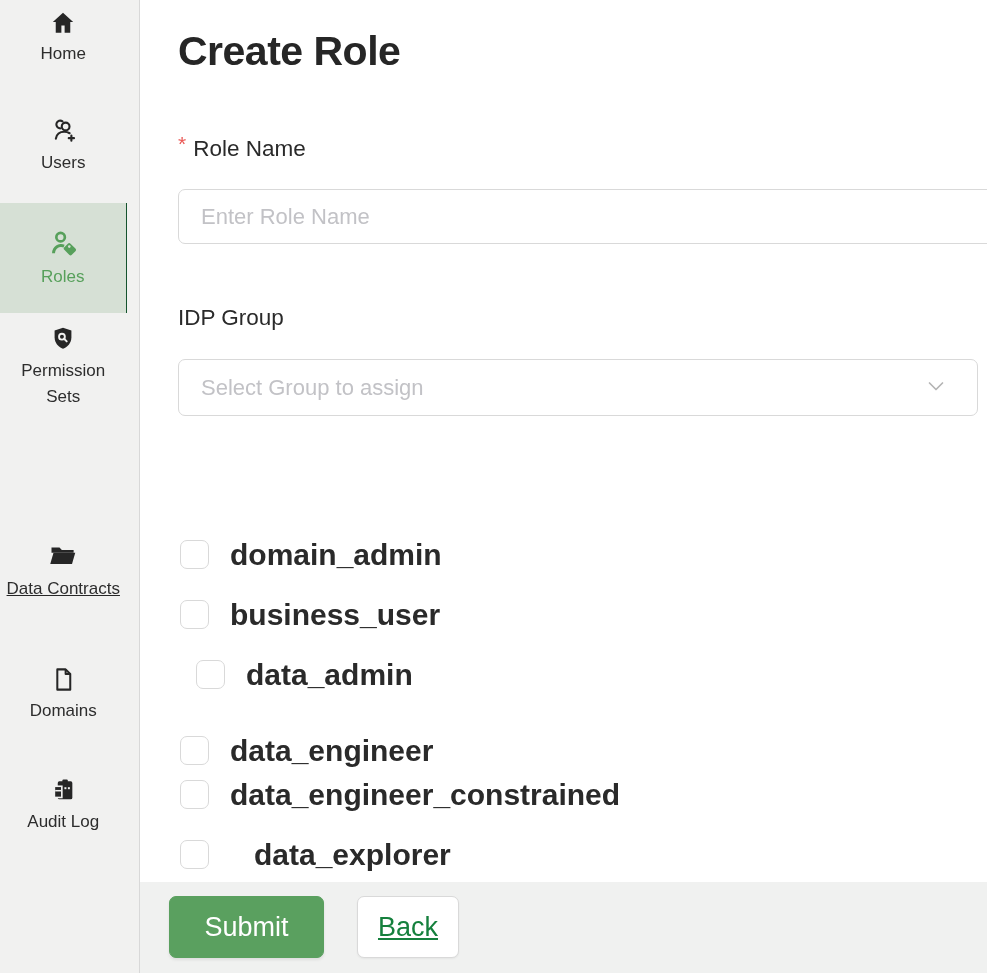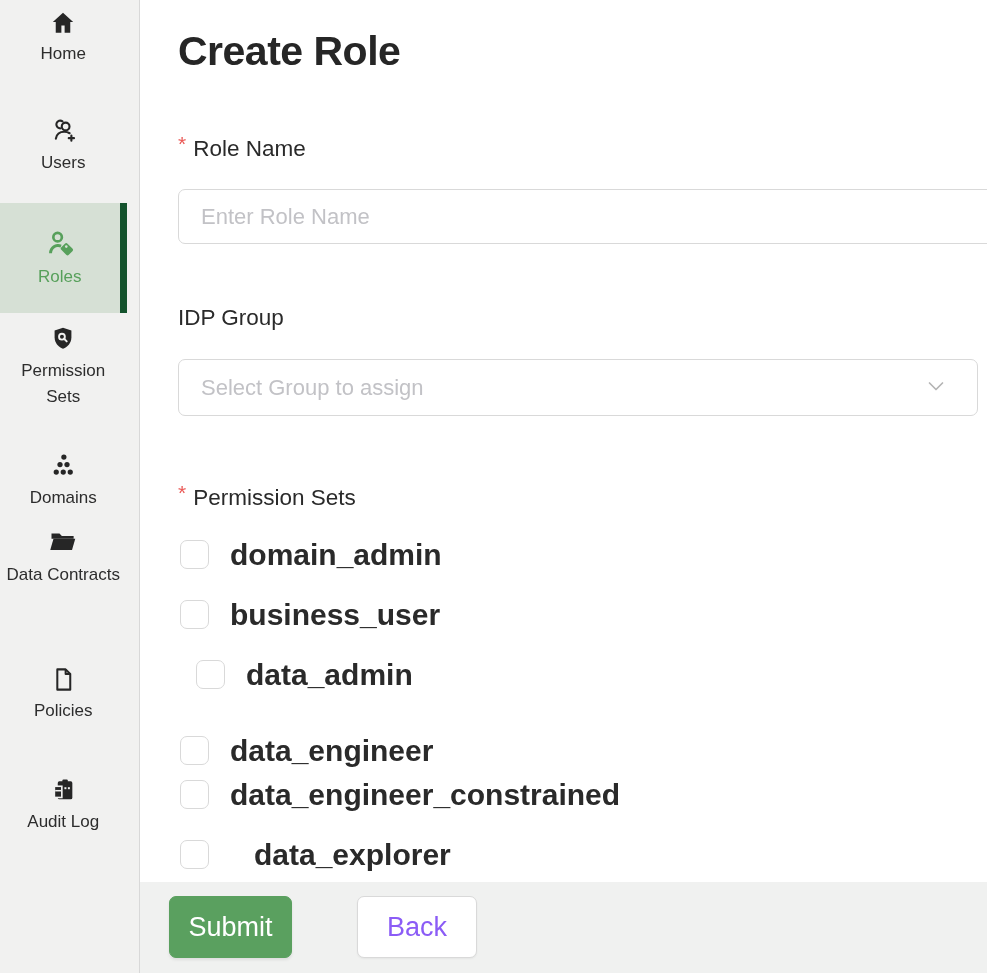--- a/index.html
+++ b/index.html
@@ -39,31 +39,31 @@
   }
   .nav-item .nav-label {
     font-size: 17px;
     color: #2d2d2d;
     line-height: 1.5;
     width: 118px;
   }
   .nav-item svg { display: block; }
   .nav-item.active {
     background: #d6e0d5;
-    border-right: 7px solid #14532d;
+    border-right: 1px solid #14532d;
     justify-content: center;
   }
   .nav-item.active .nav-label { color: #57a05b; }
 
   .ni-home { top: 10px; }
   .ni-users { top: 115px; }
   .ni-roles { top: 203px; height: 110px; }
   .ni-permission-sets { top: 325px; }
   .ni-domains { top: 450px; }
-  .ni-data-contracts { top: 527px; }
+  .ni-data-contracts { top: 541px; text-decoration: underline; }
   .ni-policies { top: 666px; }
   .ni-audit-log { top: 776px; }
 
   
   .main { position: absolute; left: 128px; top: 0; right: 0; bottom: 0; background: #ffffff; border-radius: 28px; }
   .page-title {
     position: absolute;
     left: 50px; top: 28px;
     font-size: 41px;
     font-weight: 700;
@@ -158,33 +158,34 @@
     position: absolute;
     top: 14px;
     height: 62px;
     border-radius: 7px;
     font-family: "Liberation Sans", sans-serif;
     font-size: 27px;
     cursor: pointer;
   }
   .btn-submit {
     left: 41px;
-    width: 123px;
+    width: 155px;
     background: #5aa05f;
     border: 1px solid #5aa05f;
     color: #ffffff;
     box-shadow: 0 2px 3px rgba(0,0,0,0.08);
   }
   .btn-back {
     left: 229px;
-    width: 120px;
+    width: 102px;
     background: #ffffff;
     border: 1.5px solid #d9d9d9;
-    color: #8b5cf6;
+    color: #15803d;
     box-shadow: 0 1px 2px rgba(0,0,0,0.05);
+    text-decoration: underline;
   }
 </style>
 </head>
 <body>
 
 <div class="screen">
 
   <nav class="sidebar">
 
     <div class="nav-item ni-home">
@@ -226,52 +227,39 @@
       <span>
         <svg width="28" height="28" viewBox="0 0 24 24">
           <path fill="#262626" d="M12 2.4 4.8 4.8v5.6c0 4.8 3.1 8.2 7.2 10 4.1-1.8 7.2-5.2 7.2-10V4.8z"></path>
           <circle cx="11.1" cy="10" r="2.5" fill="none" stroke="#f1f1f0" stroke-width="1.6"></circle>
           <path d="m12.9 11.8 2.3 2.3" stroke="#f1f1f0" stroke-width="1.6" stroke-linecap="round"></path>
         </svg>
       </span>
       <span class="nav-label">Permission Sets</span>
     </div>
 
-    <div class="nav-item ni-domains">
-      <span>
-        <svg width="30" height="30" viewBox="0 0 24 24" fill="#262626">
-          <circle cx="12.7" cy="5.6" r="2.1"></circle>
-          <circle cx="9.6" cy="11.6" r="2.1"></circle>
-            <circle cx="15.2" cy="11.6" r="2.1"></circle>
-          <circle cx="6.6" cy="17.6" r="2.1"></circle>
-            <circle cx="12.2" cy="17.6" r="2.1"></circle>
-            <circle cx="17.8" cy="17.6" r="2.1"></circle>
-        </svg>
-      </span>
-      <span class="nav-label">Domains</span>
-    </div>
 
     <div class="nav-item ni-data-contracts">
       <span>
         <svg width="30" height="30" viewBox="0 0 24 24" fill="#262626">
           <path d="M2.8 5.2h6.4l1.9 1.9h9.4v2.3H2.8z"></path>
           <path d="M4.4 9.4h17.4l-2.6 8.9H1.8z"></path>
         </svg>
       </span>
       <span class="nav-label">Data Contracts</span>
     </div>
 
     <div class="nav-item ni-policies">
       <span>
         <svg width="27" height="27" viewBox="0 0 24 24" fill="none" stroke="#262626" stroke-width="1.8" stroke-linejoin="round">
           <path d="M6.5 3h7.4l4.1 4.1V21H6.5z"></path>
           <path d="M13.9 3v4.1H18"></path>
         </svg>
       </span>
-      <span class="nav-label">Policies</span>
+      <span class="nav-label">Domains</span>
     </div>
 
     <div class="nav-item ni-audit-log">
       <span>
         <svg width="28" height="28" viewBox="0 0 24 24">
           <rect x="7.5" y="4.6" width="12.5" height="15.4" rx="1.4" fill="#262626"></rect>
           <rect x="11.5" y="3" width="4.6" height="3.2" rx="0.9" fill="#262626"></rect>
           <rect x="4.6" y="8.8" width="6.4" height="9.6" fill="#262626" stroke="#f1f1f0" stroke-width="1.4"></rect>
           <path d="M5.3 12.6h5" stroke="#f1f1f0" stroke-width="1.3"></path>
           <rect x="13.2" y="9.6" width="1.7" height="1.7" fill="#f1f1f0"></rect>
@@ -296,23 +284,20 @@
     </div>
     <div class="select-box">
       <span class="placeholder">Select Group to assign</span>
       <span class="chevron">
         <svg width="24" height="24" viewBox="0 0 24 24" fill="none" stroke="#b5b5b5" stroke-width="1.7" stroke-linecap="round" stroke-linejoin="round">
           <path d="m5.5 9 6.5 6.5L18.5 9"></path>
         </svg>
       </span>
     </div>
 
-    <div class="field-label lbl-permission-sets">
-      <span class="req">*</span><span>Permission Sets</span>
-    </div>
 
     <label class="checkbox-row row-0">
       <input type="checkbox" class="checkbox" style="">
       <span class="cb-label">domain_admin</span>
     </label>
     <label class="checkbox-row row-1">
       <input type="checkbox" class="checkbox" style="">
       <span class="cb-label">business_user</span>
     </label>
     <label class="checkbox-row row-2">

